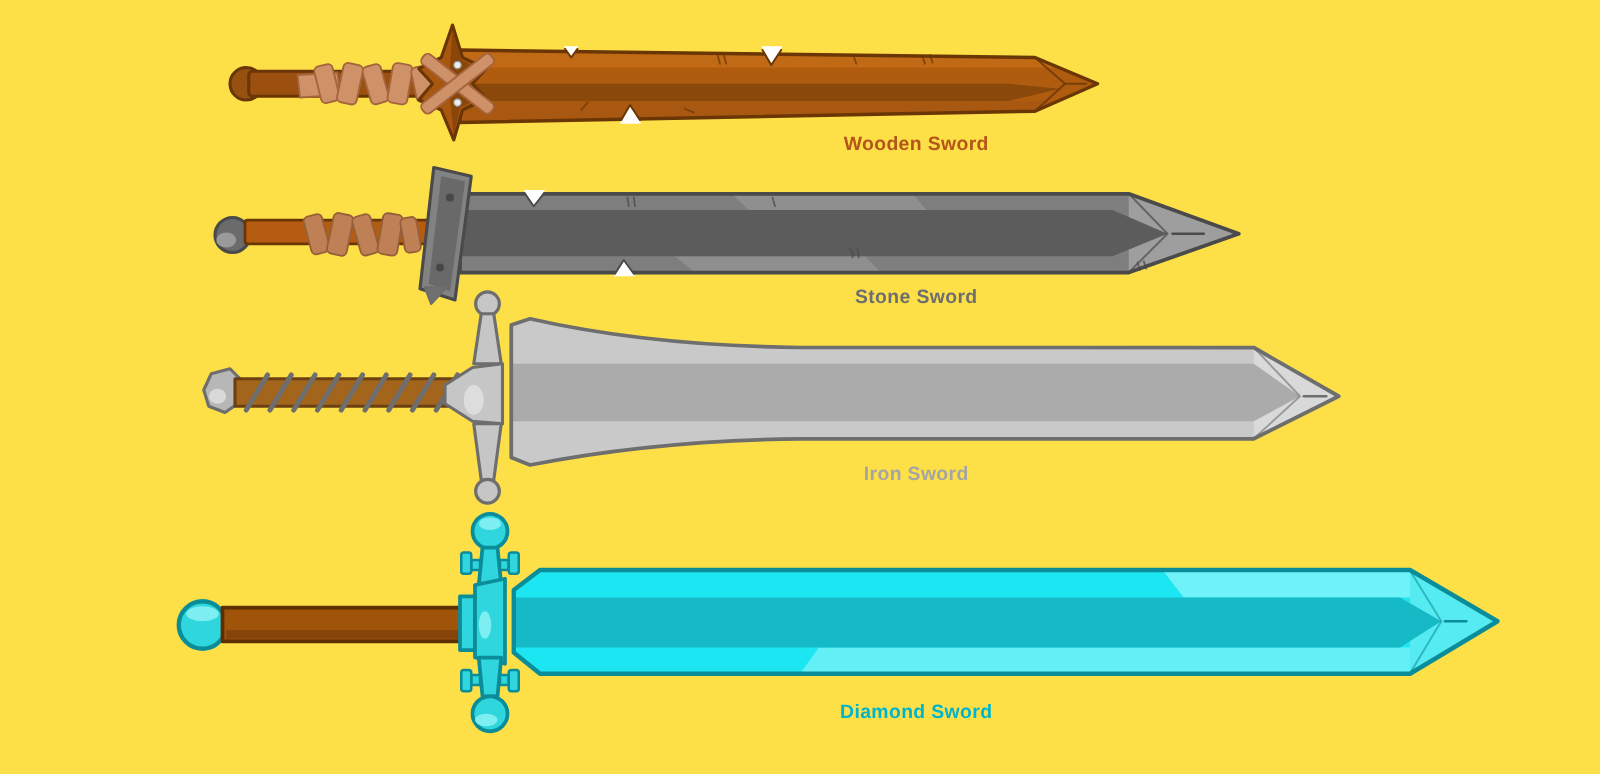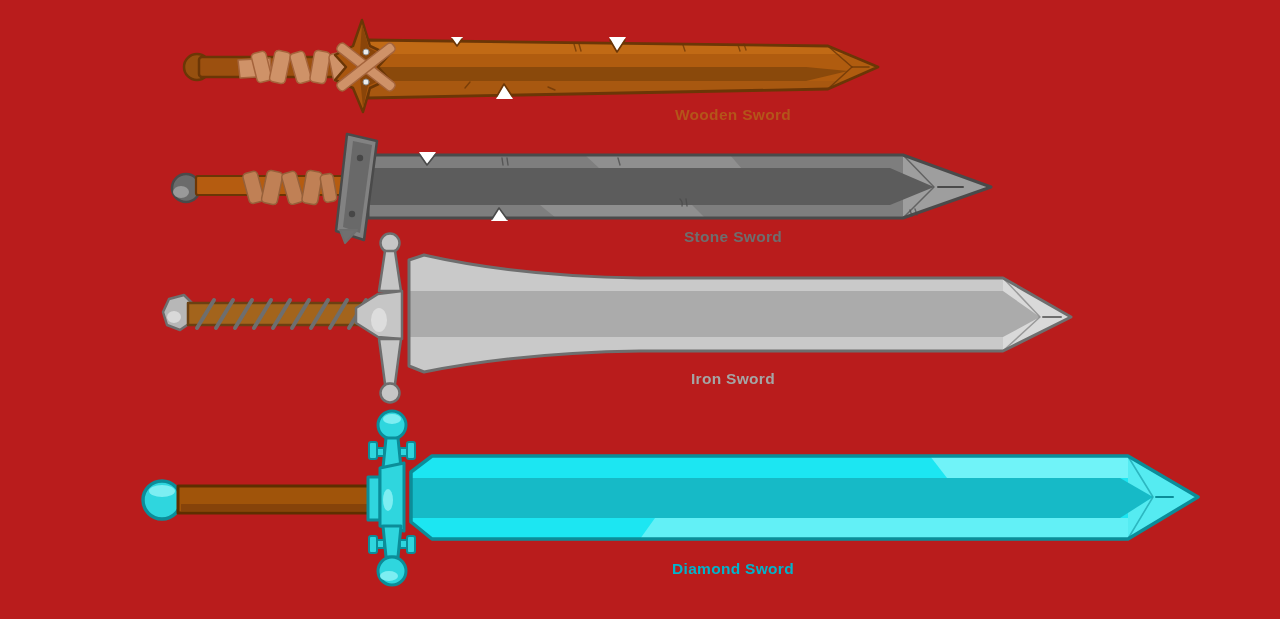--- a/index.html
+++ b/index.html
@@ -1,20 +1,20 @@
 <!DOCTYPE html>
 <html><head>
 <meta charset="utf-8">
 <style>
   html, body { margin: 0; padding: 0; background: #ffffff; }
   .stage {
     position: relative;
     width: 1280px;
     height: 619px;
-    background: #b91c1c;
+    background: #fde047;
     overflow: hidden;
   }
   .stage svg { position: absolute; left: 0; top: 0; display: block; }
   .sword-label {
     font-family: "Liberation Sans", sans-serif;
     font-weight: bold;
     font-size: 15.5px;
     letter-spacing: 0.3px;
   }
 </style>

